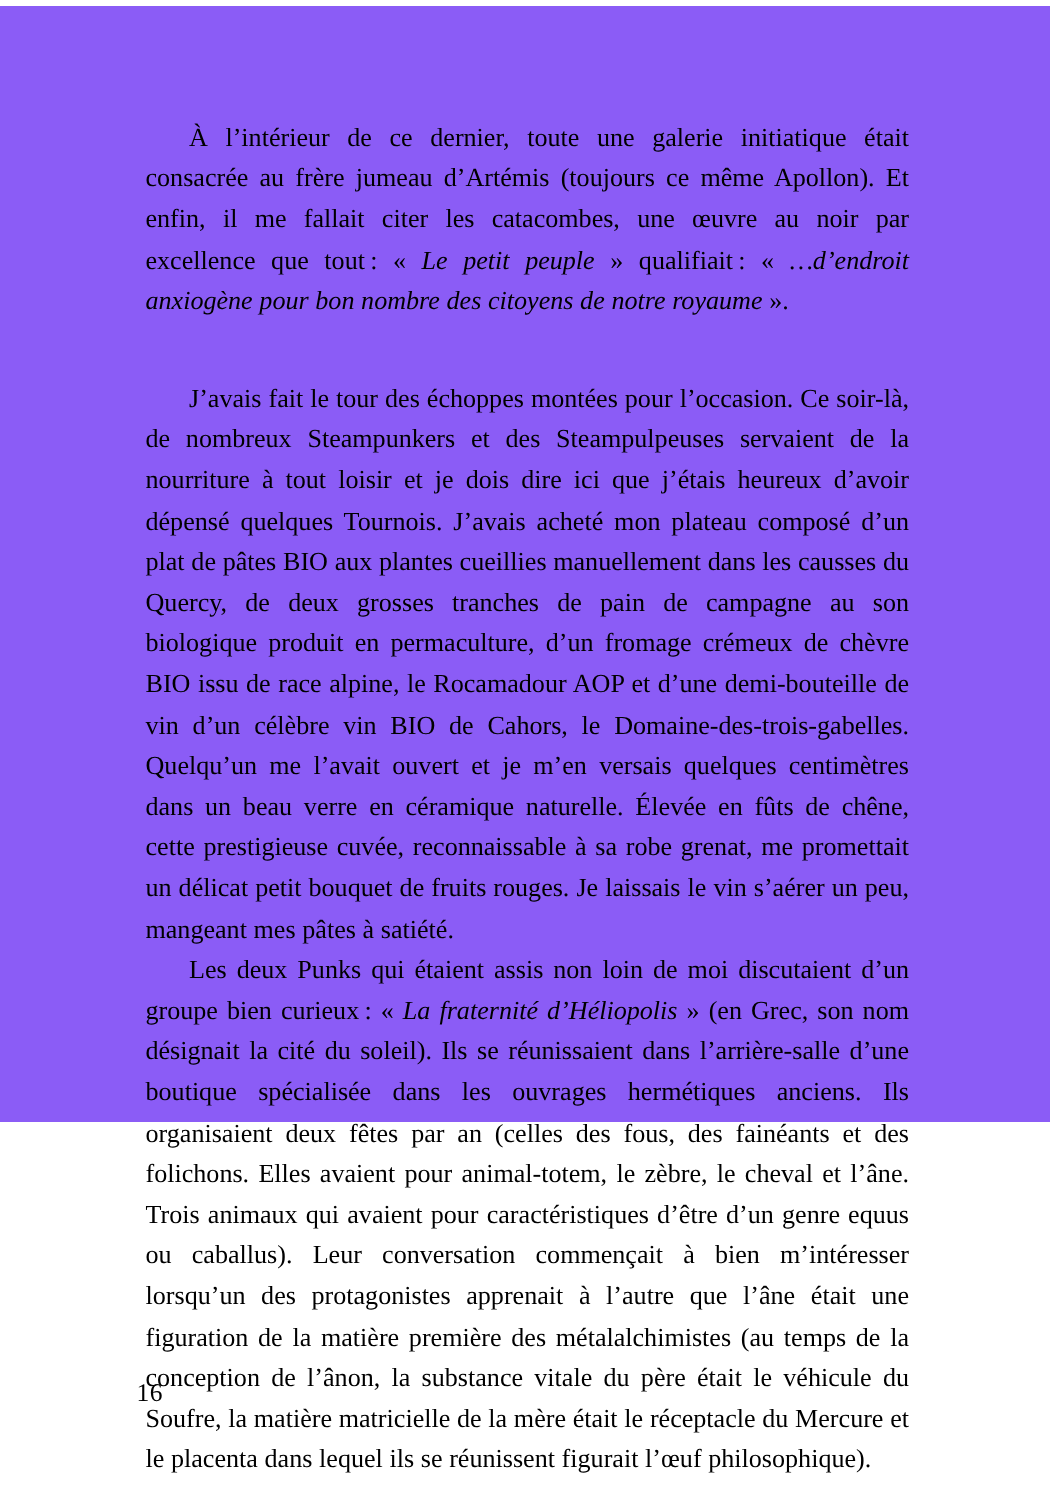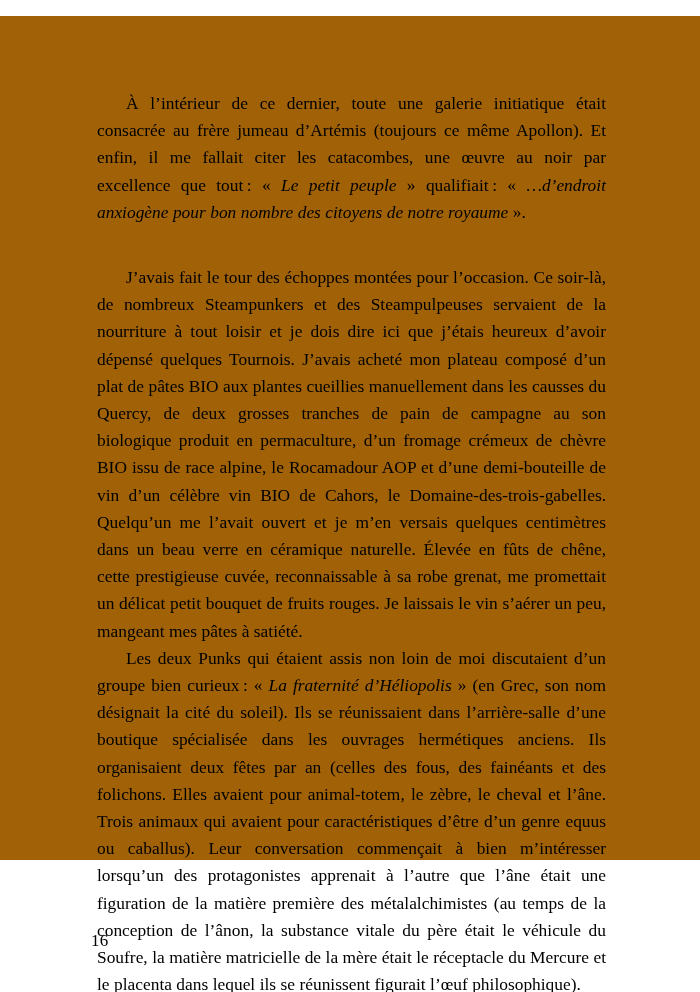--- a/index.html
+++ b/index.html
@@ -12,24 +12,24 @@
     width: 700px;
     height: 992px;
     position: relative;
     font-family: "Liberation Serif", "DejaVu Serif", serif;
     color: #000000;
     overflow: hidden;
   }
   .page {
     position: absolute;
     left: 0;
-    top: 16px;
+    top: 4px;
     width: 700px;
-    height: 844px;
-    background: #a16207;
+    height: 744px;
+    background: #8b5cf6;
   }
   .textblock {
     position: absolute;
     left: 97px;
     top: 74px;
     width: 509px;
   }
   .para {
     margin: 0;
     font-size: 17.4px;

